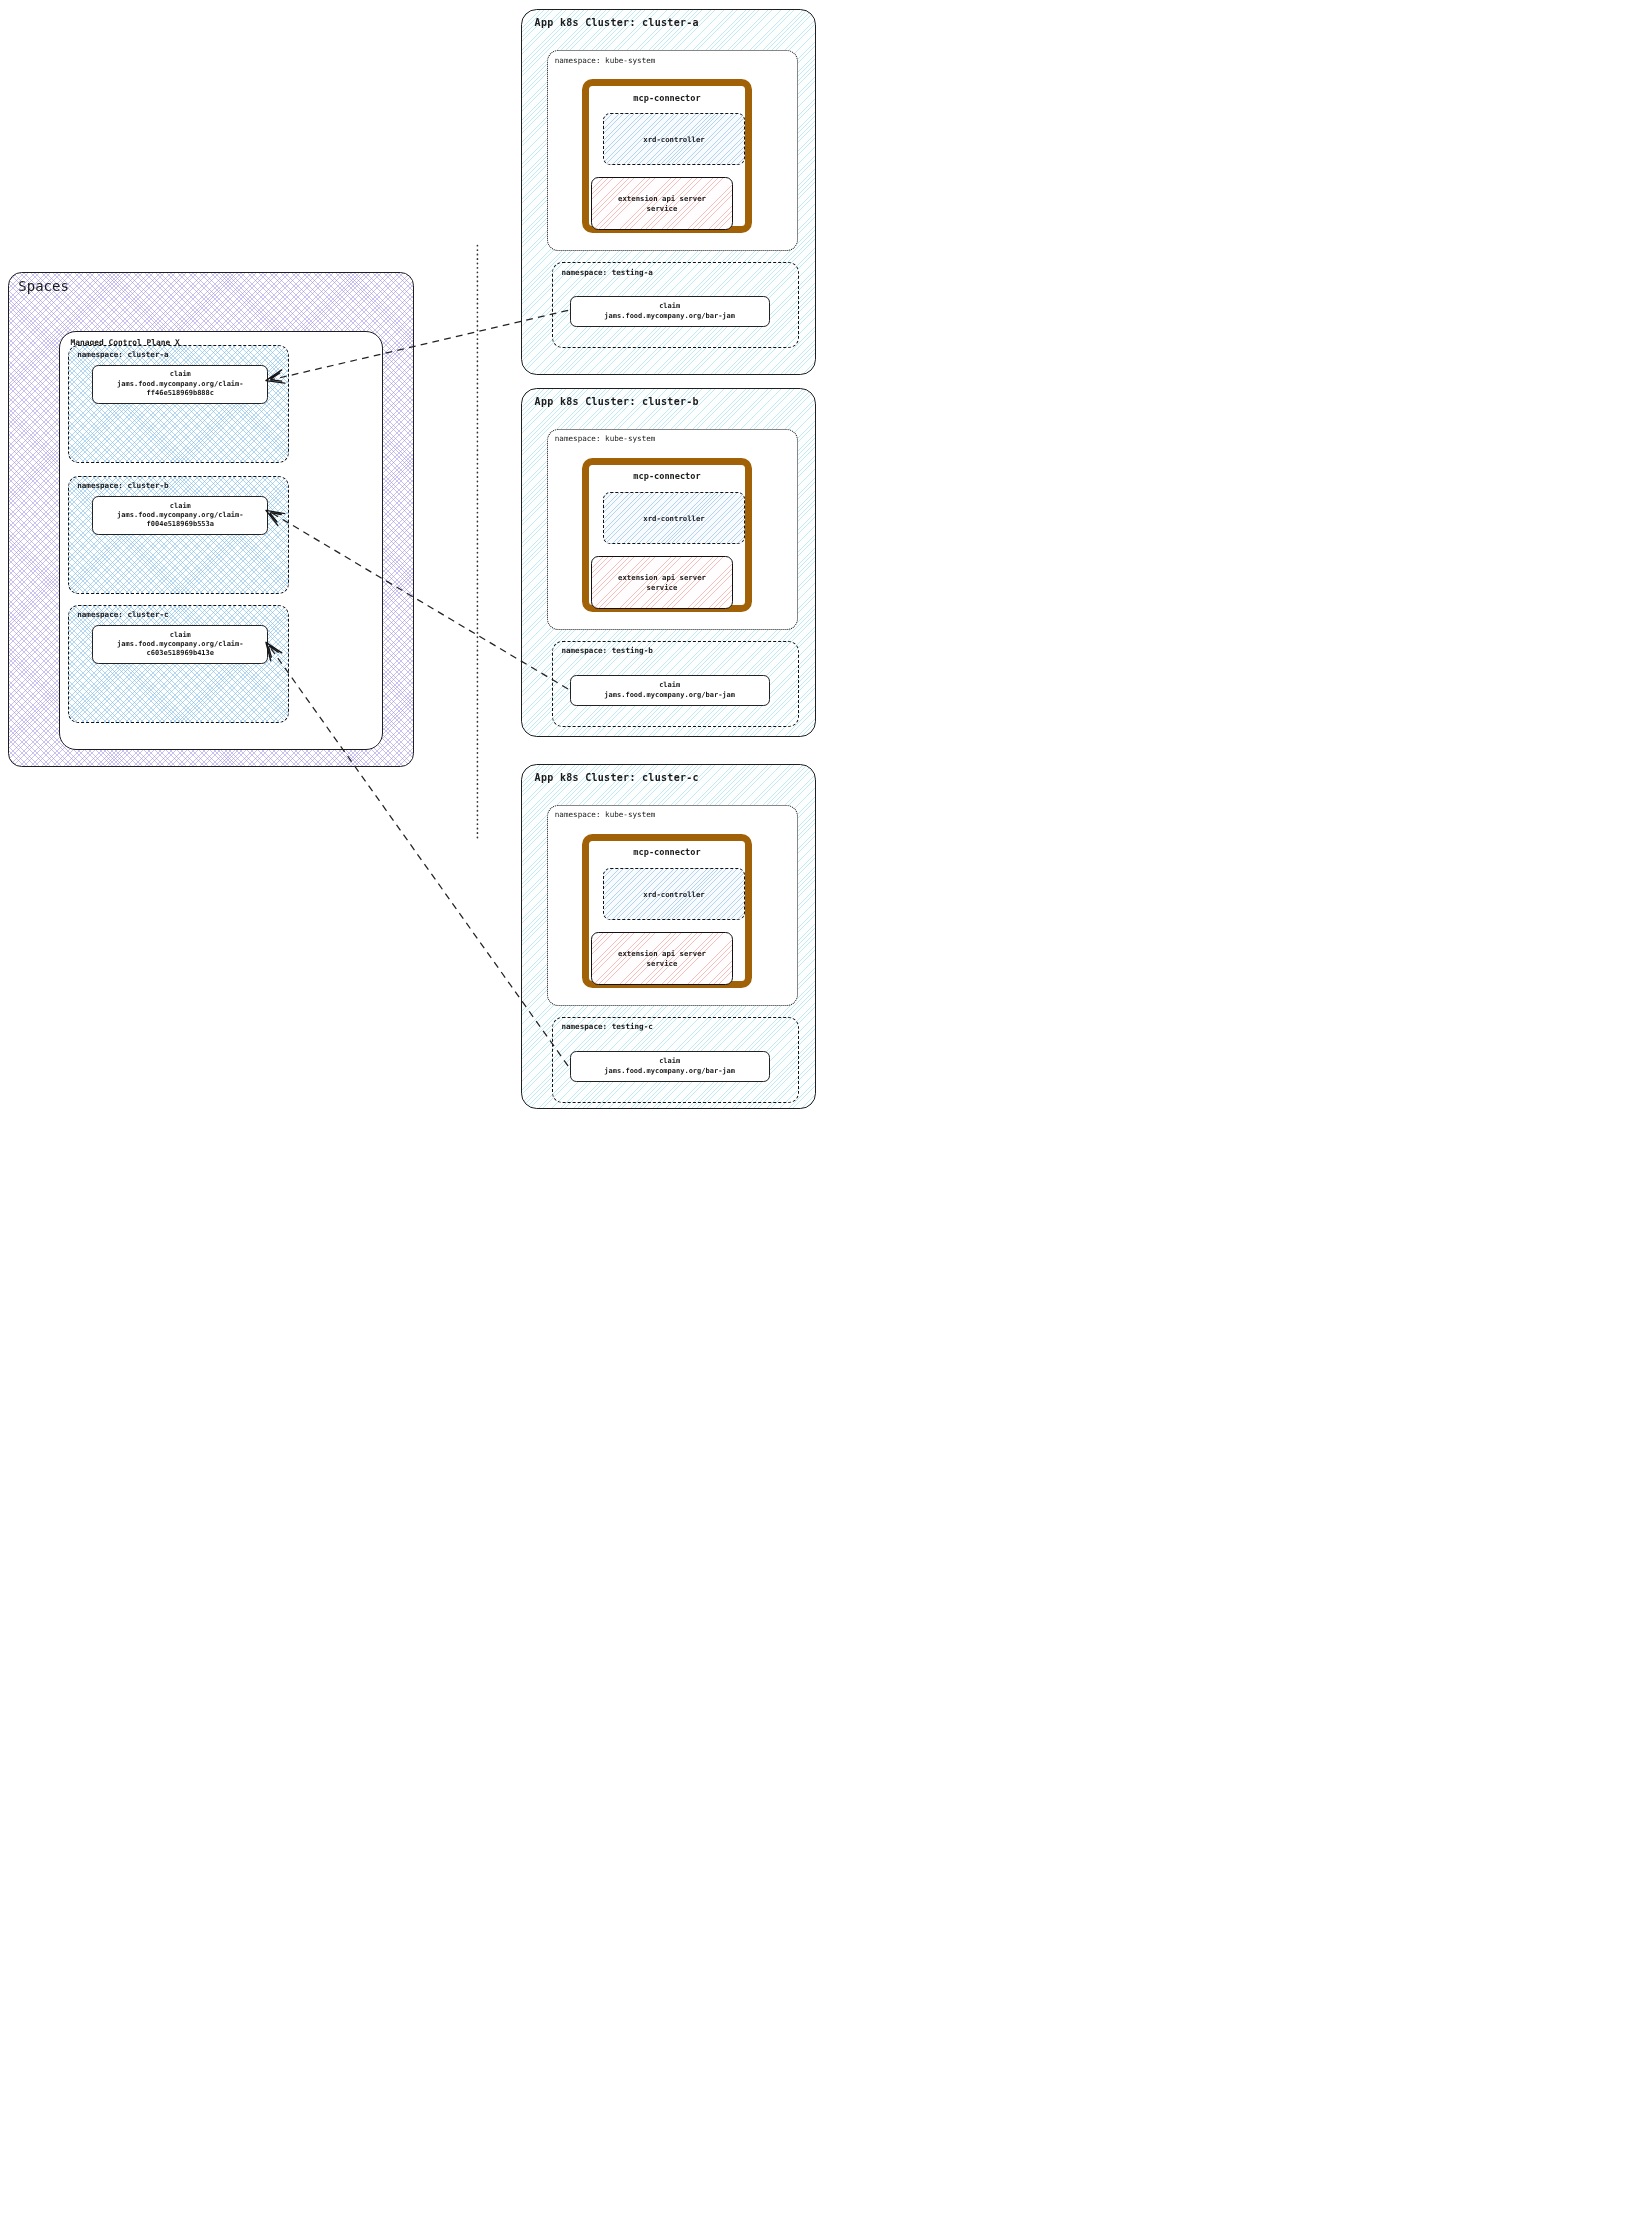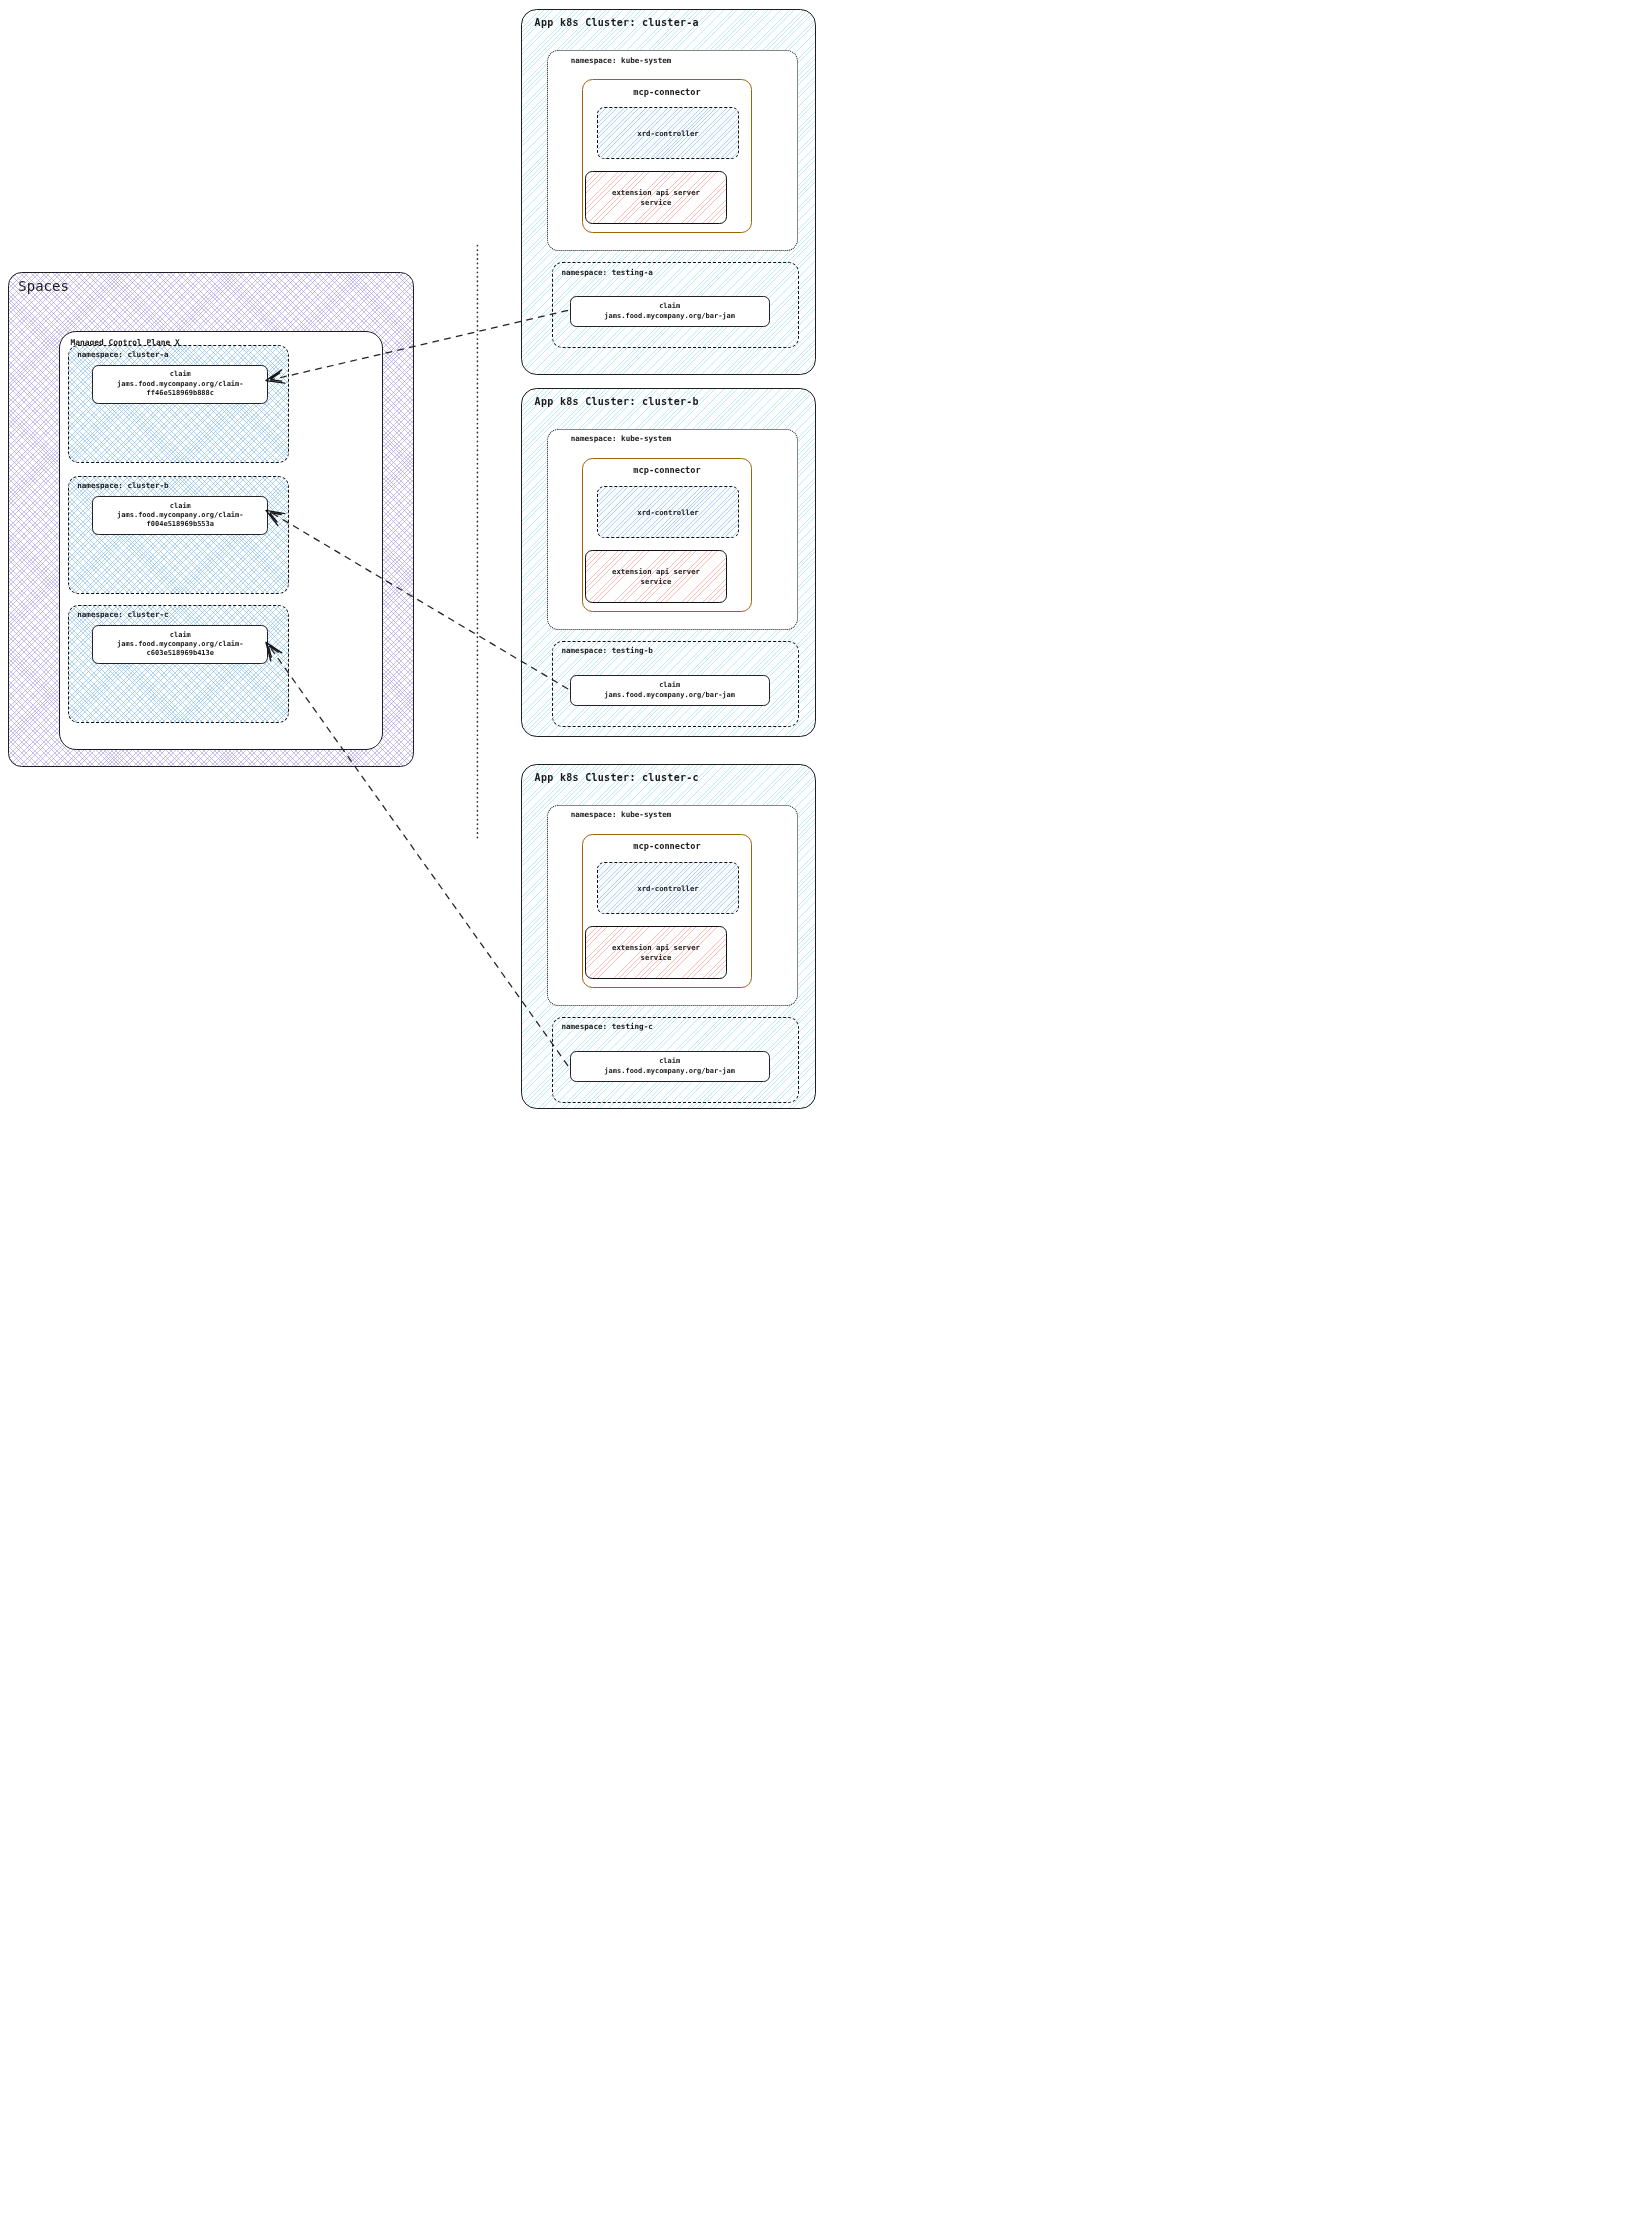--- a/index.html
+++ b/index.html
@@ -47,24 +47,24 @@
     border:1.3px solid var(--outline);border-radius:15.7px;
     background-color:#fdffff;
     background-image:repeating-linear-gradient(135deg, rgba(140,210,235,.50) 0 0.5px, transparent 0.5px 3.1px);}
   #cluster-a{top:9.4px;height:366px;}
   #cluster-b{top:388px;height:349px;}
   #cluster-c{top:764px;height:345px;}
   .cluster-title{padding:6.8px 0 0 12.6px;font-size:10px;font-weight:700;letter-spacing:0.3px;}
 
   .kube{left:25px;top:40px;width:251px;height:201px;background:#fff;
     border:1.3px dotted #111;border-radius:11.5px;}
-  .kube-label{padding:4.2px 0 0 6.8px;font-size:7.6px;font-weight:700;margin-left:16px;}
+  .kube-label{padding:4.2px 0 0 6.8px;font-size:7.6px;font-weight:400;}
 
   .mcpc{left:34px;top:28px;width:170px;height:154px;background:#fff;
-    border:1px solid #a16207;border-radius:10.5px;}
+    border:7px solid #a16207;border-radius:10.5px;}
   .mcpc-title{padding-top:6.3px;text-align:center;font-size:8.6px;font-weight:700;}
 
   .xrd{left:14px;top:27px;width:142px;height:52px;
     border:1.3px dashed #111;border-radius:7.3px;
     background-color:#f7fbfe;
     background-image:repeating-linear-gradient(135deg, rgba(130,180,230,.55) 0 0.5px, transparent 0.5px 2.6px);
     display:flex;align-items:center;justify-content:center;
     font-size:7.3px;font-weight:600;}
   .service{left:2px;top:91px;width:142px;height:53px;
     border:1.6px solid #111;border-radius:7.3px;

